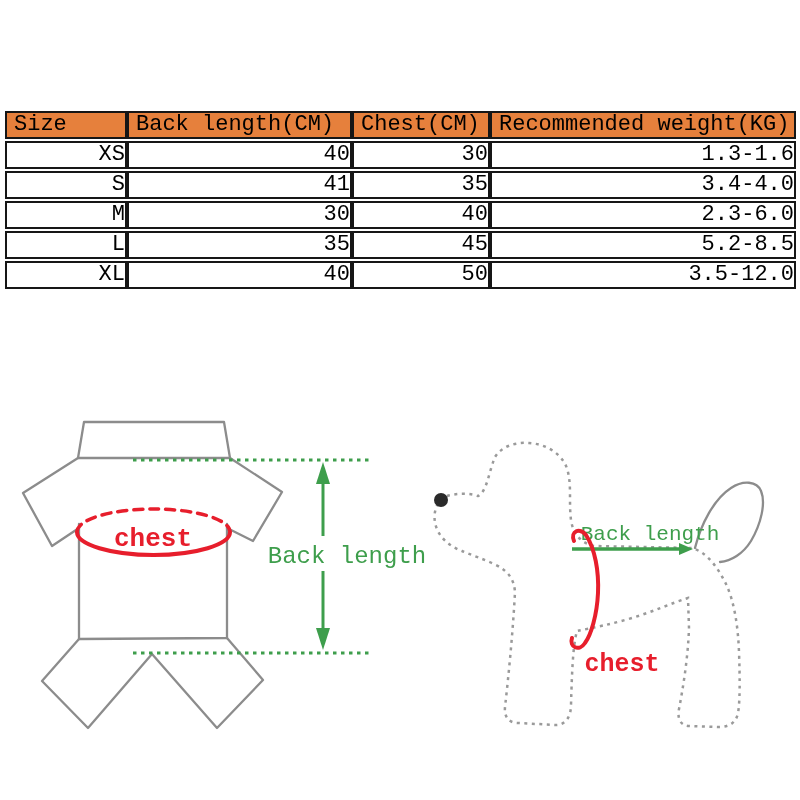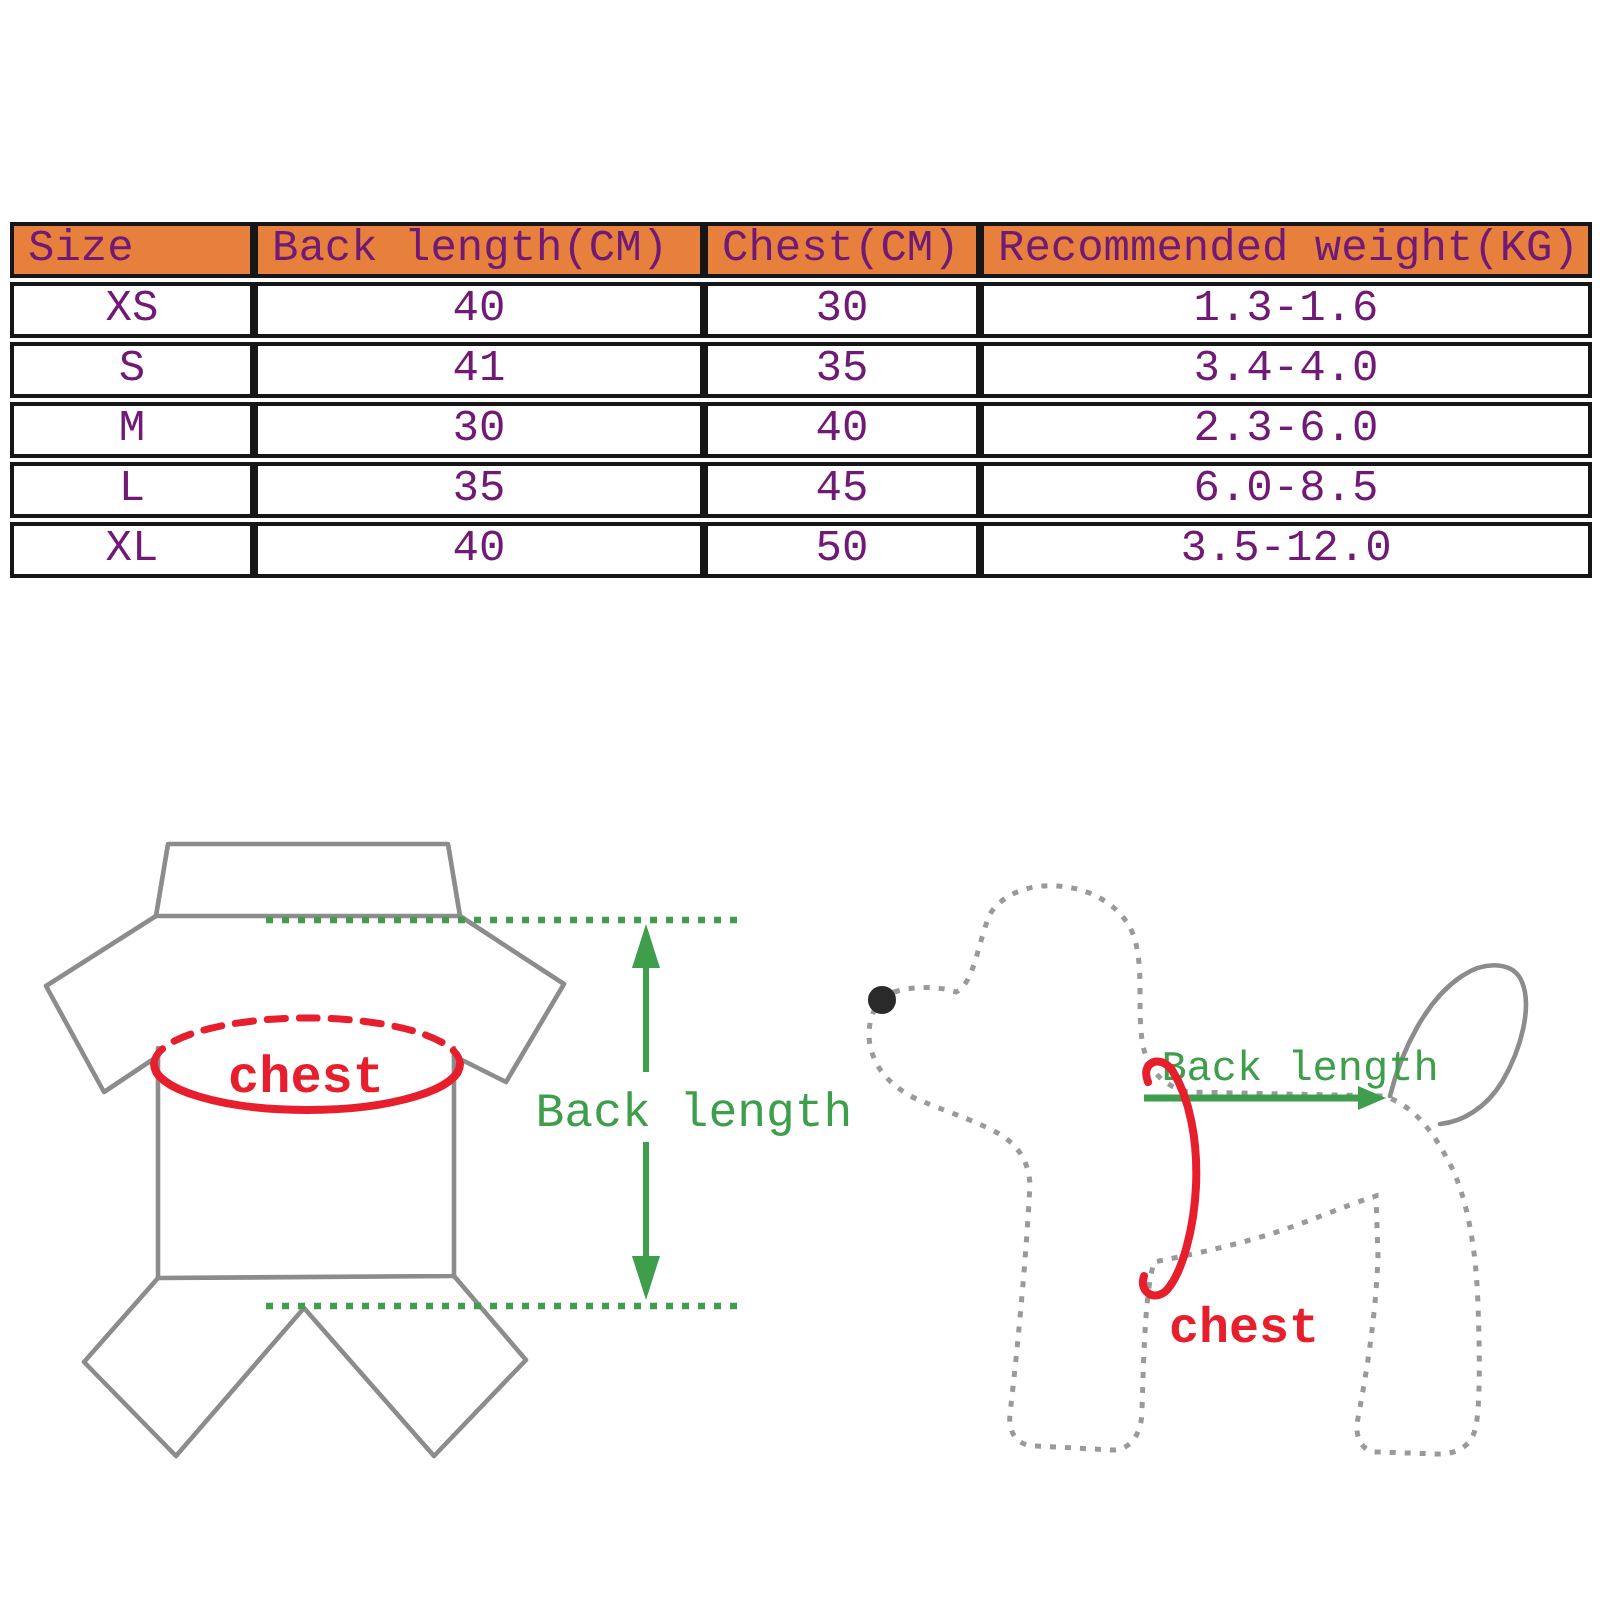--- a/index.html
+++ b/index.html
@@ -20,36 +20,36 @@
     top: 109px;
     border-collapse: separate;
     border-spacing: 0 2px;
     table-layout: fixed;
     width: 791px;
   }
   table.size-chart th,
   table.size-chart td {
     border: 2px solid #161616;
     font-size: 22px;
-    color: #701a75;
+    color: #000000;
     height: 26px;
     line-height: 24px;
     white-space: nowrap;
     overflow: hidden;
   }
   table.size-chart th {
     background: #e6803c;
     font-weight: normal;
     text-align: left;
     padding-left: 7px;
     height: 28px;
   }
   table.size-chart td {
     background: #ffffff;
-    text-align: center;
+    text-align: right;
   }
 
   
   svg.diagram {
     position: absolute;
     left: 0;
     top: 390px;
     width: 800px;
     height: 410px;
   }
@@ -95,21 +95,21 @@
       <tr>
         <td>M</td>
         <td>30</td>
         <td>40</td>
         <td>2.3-6.0</td>
       </tr>
       <tr>
         <td>L</td>
         <td>35</td>
         <td>45</td>
-        <td>6.0-8.5</td>
+        <td>5.2-8.5</td>
       </tr>
       <tr>
         <td>XL</td>
         <td>40</td>
         <td>50</td>
         <td>3.5-12.0</td>
       </tr>
     </tbody>
   </table>
 

